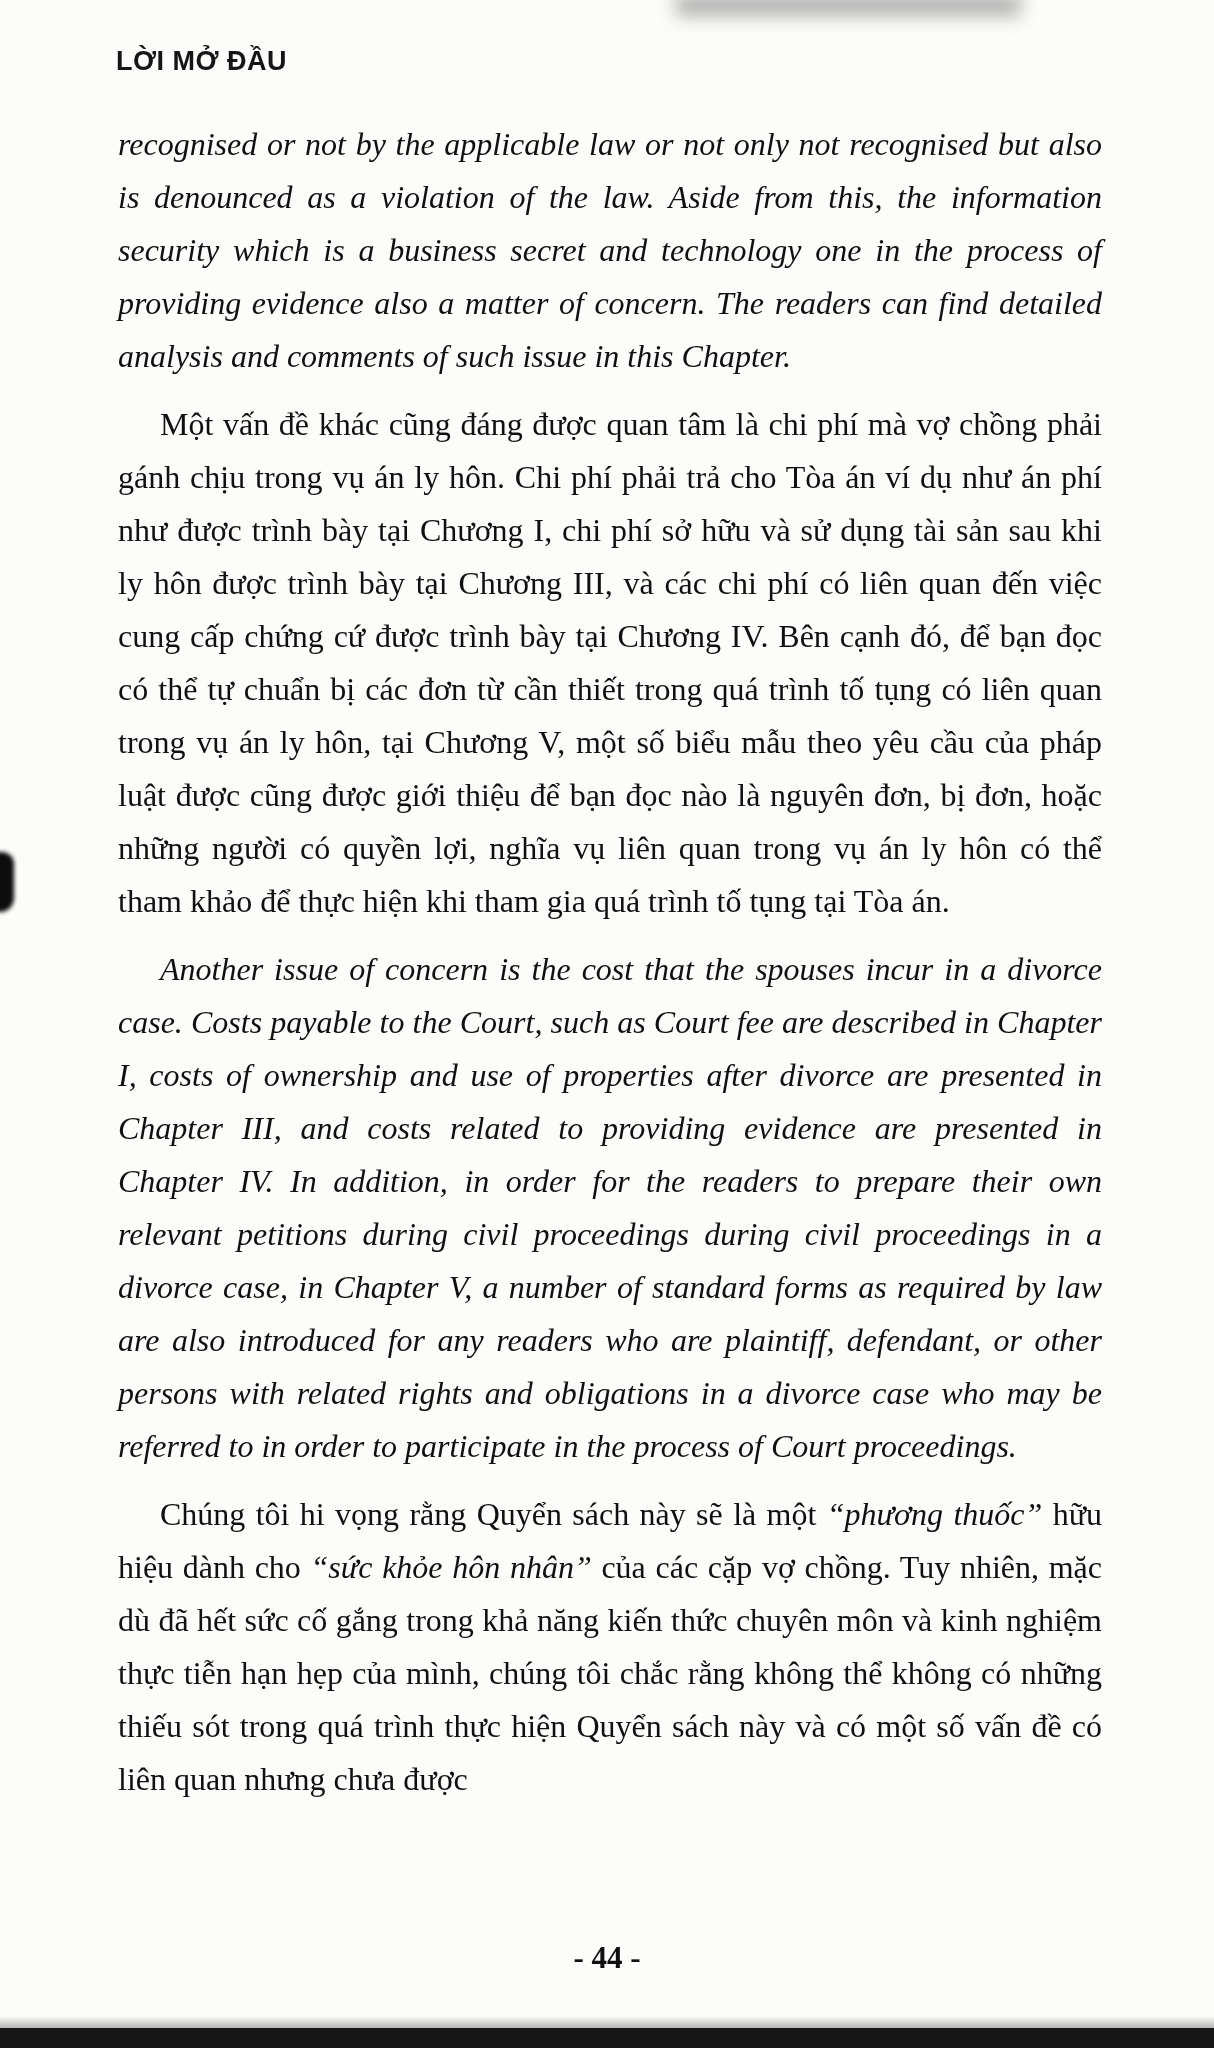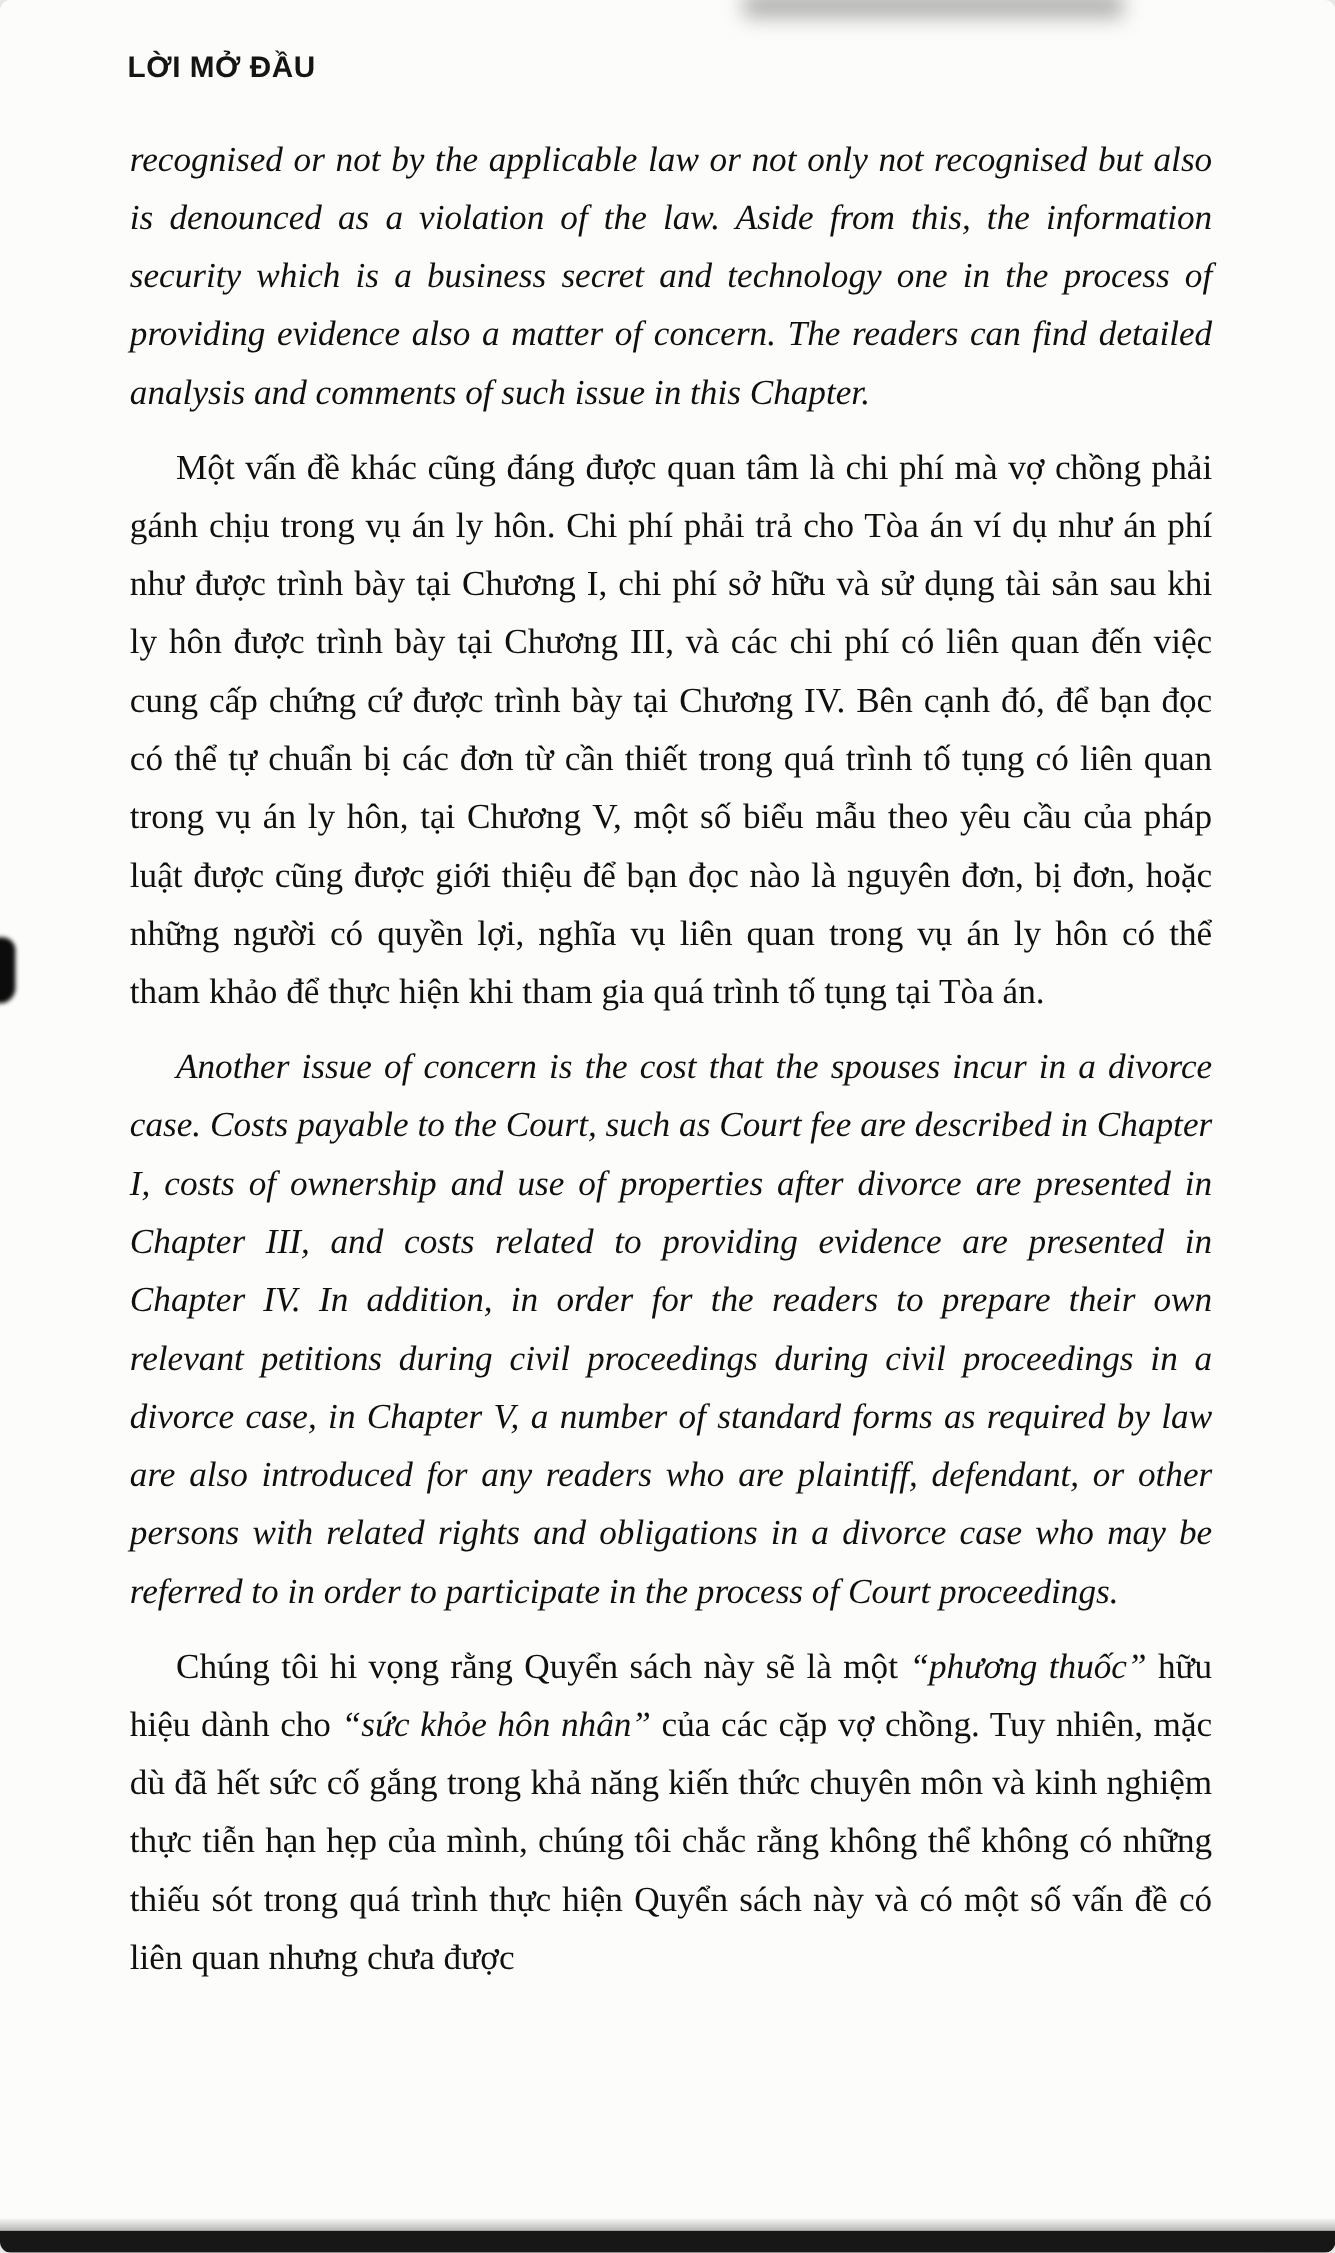--- a/index.html
+++ b/index.html
@@ -7,21 +7,20 @@
     padding: 0;
     background: #e8e8e6;
   }
   .page {
     position: relative;
     width: 1214px;
     height: 2048px;
     background: #fcfcfa;
     overflow: hidden;
     font-family: "Liberation Serif", serif;
-    border-radius: 10px;
   }
   .header {
     position: absolute;
     left: 116px;
     top: 46px;
     font-family: "Liberation Sans", sans-serif;
     font-weight: bold;
     font-size: 27px;
     letter-spacing: 0.5px;
     color: #151515;
@@ -110,16 +109,17 @@
 
   <div class="header">LỜI MỞ ĐẦU</div>
 
   <div class="body-block">
       <p class="para en"><span>recognised or not by the applicable law or not only not recognised but also is denounced as a violation of the law. Aside from this, the information security which is a business secret and technology one in the process of providing evidence also a matter of concern. The readers can find detailed analysis and comments of such issue in this Chapter.</span></p>
       <p class="para vi indent"><span>Một vấn đề khác cũng đáng được quan tâm là chi phí mà vợ chồng phải gánh chịu trong vụ án ly hôn. Chi phí phải trả cho Tòa án ví dụ như án phí như được trình bày tại Chương I, chi phí sở hữu và sử dụng tài sản sau khi ly hôn được trình bày tại Chương III, và các chi phí có liên quan đến việc cung cấp chứng cứ được trình bày tại Chương IV. Bên cạnh đó, để bạn đọc có thể tự chuẩn bị các đơn từ cần thiết trong quá trình tố tụng có liên quan trong vụ án ly hôn, tại Chương V, một số biểu mẫu theo yêu cầu của pháp luật được cũng được giới thiệu để bạn đọc nào là nguyên đơn, bị đơn, hoặc những người có quyền lợi, nghĩa vụ liên quan trong vụ án ly hôn có thể tham khảo để thực hiện khi tham gia quá trình tố tụng tại Tòa án.</span></p>
       <p class="para en indent"><span>Another issue of concern is the cost that the spouses incur in a divorce case. Costs payable to the Court, such as Court fee are described in Chapter I, costs of ownership and use of properties after divorce are presented in Chapter III, and costs related to providing evidence are presented in Chapter IV. In addition, in order for the readers to prepare their own relevant petitions during civil proceedings during civil proceedings in a divorce case, in Chapter V, a number of standard forms as required by law are also introduced for any readers who are plaintiff, defendant, or other persons with related rights and obligations in a divorce case who may be referred to in order to participate in the process of Court proceedings.</span></p>
       <p class="para vi indent"><span>Chúng tôi hi vọng rằng Quyển sách này sẽ là một </span><span class="em">“phương thuốc”</span><span> hữu hiệu dành cho </span><span class="em">“sức khỏe hôn nhân”</span><span> của các cặp vợ chồng. Tuy nhiên, mặc dù đã hết sức cố gắng trong khả năng kiến thức chuyên môn và kinh nghiệm thực tiễn hạn hẹp của mình, chúng tôi chắc rằng không thể không có những thiếu sót trong quá trình thực hiện Quyển sách này và có một số vấn đề có liên quan nhưng chưa được</span></p>
     </div>
 
+  <div class="page-number">- 44 -</div>
 
   <div class="scan-bottom-fade"></div>
   <div class="scan-bottom-band"></div>
 </div>
 
 </body></html>

